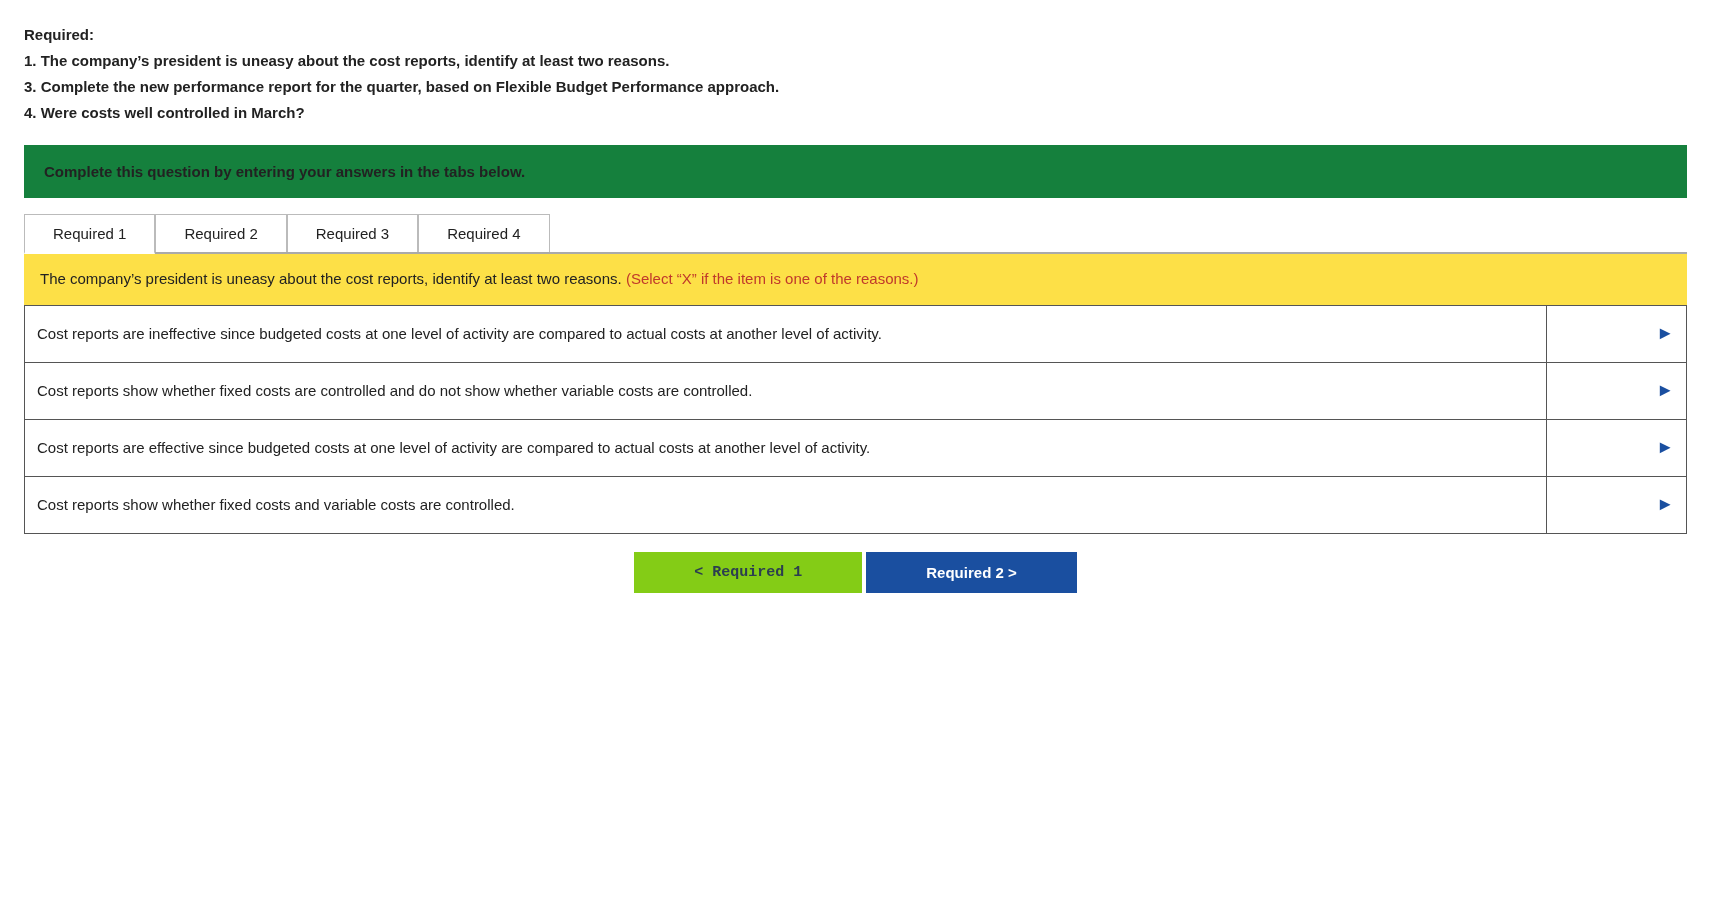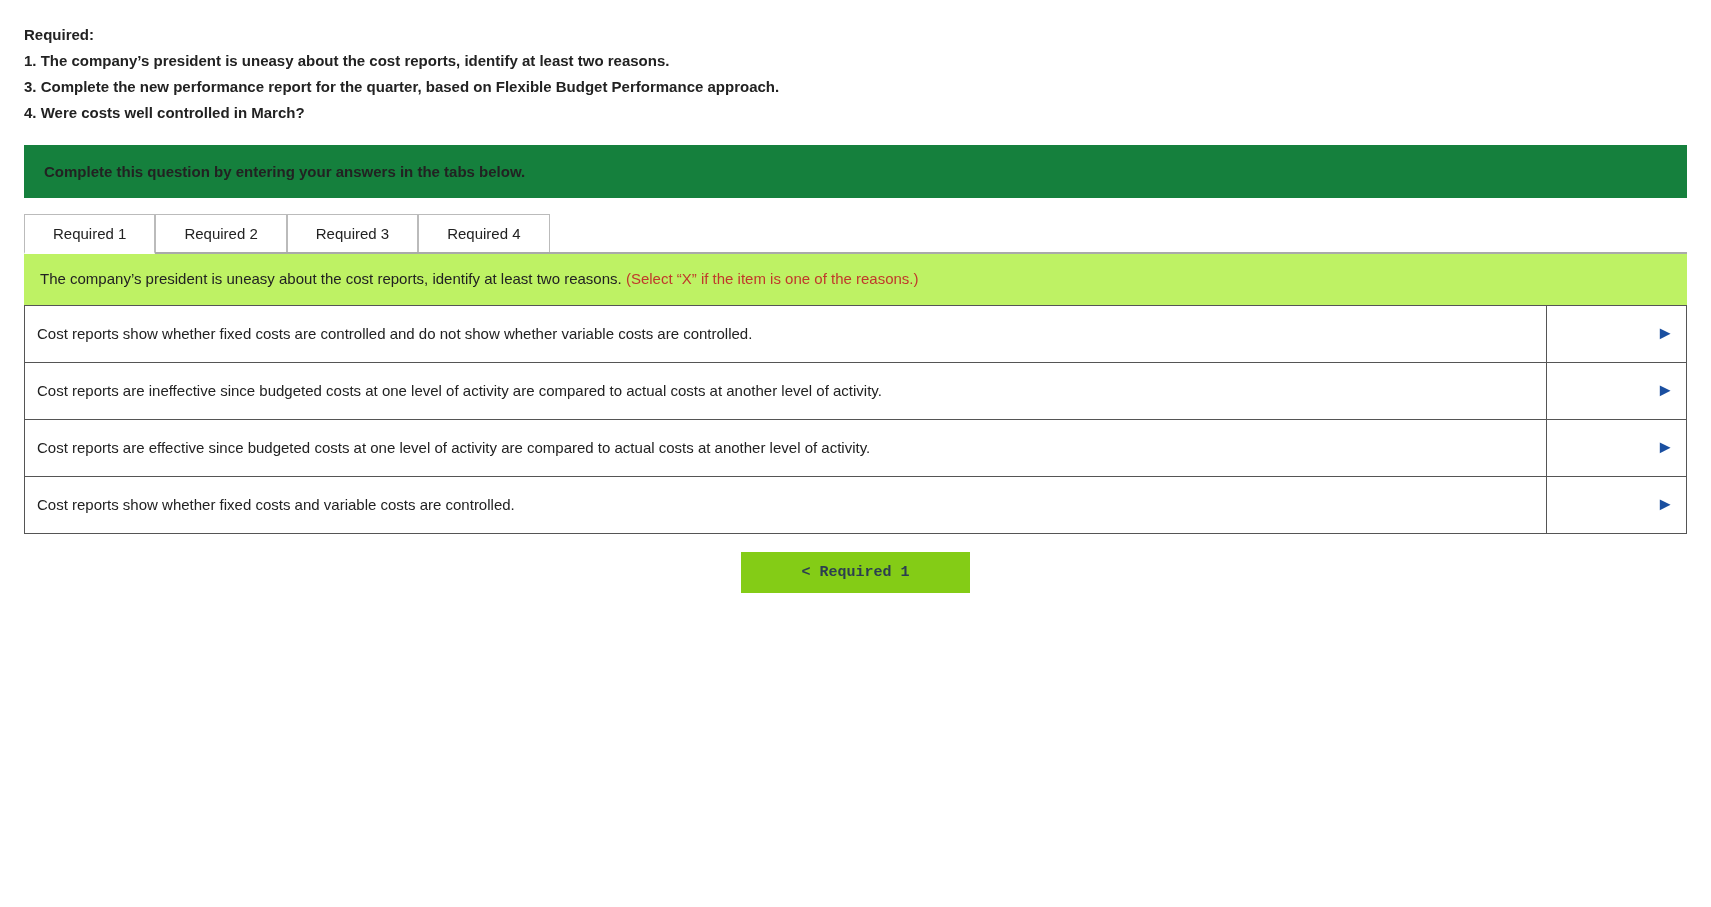--- a/index.html
+++ b/index.html
@@ -61,21 +61,21 @@
       border-bottom: 2px solid #fff;
       margin-bottom: -2px;
       z-index: 2;
       background: #fff;
       font-weight: normal;
     }
     .tab-content {
       border: none;
     }
     .question-header {
-      background: #bef264;
+      background: #fde047;
       padding: 14px 16px;
       font-size: 15px;
       line-height: 1.5;
       margin-bottom: 0;
     }
     .question-header .red {
       color: #c0392b;
     }
     .options-table {
       width: 100%;
@@ -159,29 +159,29 @@
     <div class="tab-content">
 
       <div class="question-header">
         <span>The company’s president is uneasy about the cost reports, identify at least two reasons.</span>
         <span class="red"> (Select “X” if the item is one of the reasons.)</span>
       </div>
 
       <table class="options-table">
         <tbody>
           <tr>
+            <td class="text-cell">Cost reports are ineffective since budgeted costs at one level of activity are compared to actual costs at another level of activity.</td>
+            <td class="select-cell">
+              <div class="dropdown-cell">
+                <span class="dropdown-arrow">►</span>
+              </div>
+            </td>
+          </tr>
+          <tr>
             <td class="text-cell">Cost reports show whether fixed costs are controlled and do not show whether variable costs are controlled.</td>
-            <td class="select-cell">
-              <div class="dropdown-cell">
-                <span class="dropdown-arrow">►</span>
-              </div>
-            </td>
-          </tr>
-          <tr>
-            <td class="text-cell">Cost reports are ineffective since budgeted costs at one level of activity are compared to actual costs at another level of activity.</td>
             <td class="select-cell">
               <div class="dropdown-cell">
                 <span class="dropdown-arrow">►</span>
               </div>
             </td>
           </tr>
           <tr>
             <td class="text-cell">Cost reports are effective since budgeted costs at one level of activity are compared to actual costs at another level of activity.</td>
             <td class="select-cell">
               <div class="dropdown-cell">
@@ -201,15 +201,19 @@
       </table>
 
     </div>
   </div>
 
   <div class="nav-buttons">
     <button class="nav-btn prev">
       <span>&lt;</span>
       <span>Required 1</span>
     </button>
+    <button class="nav-btn next">
+      <span>Required 2</span>
+      <span>&gt;</span>
+    </button>
   </div>
 
 </div>
 
 </body></html>

